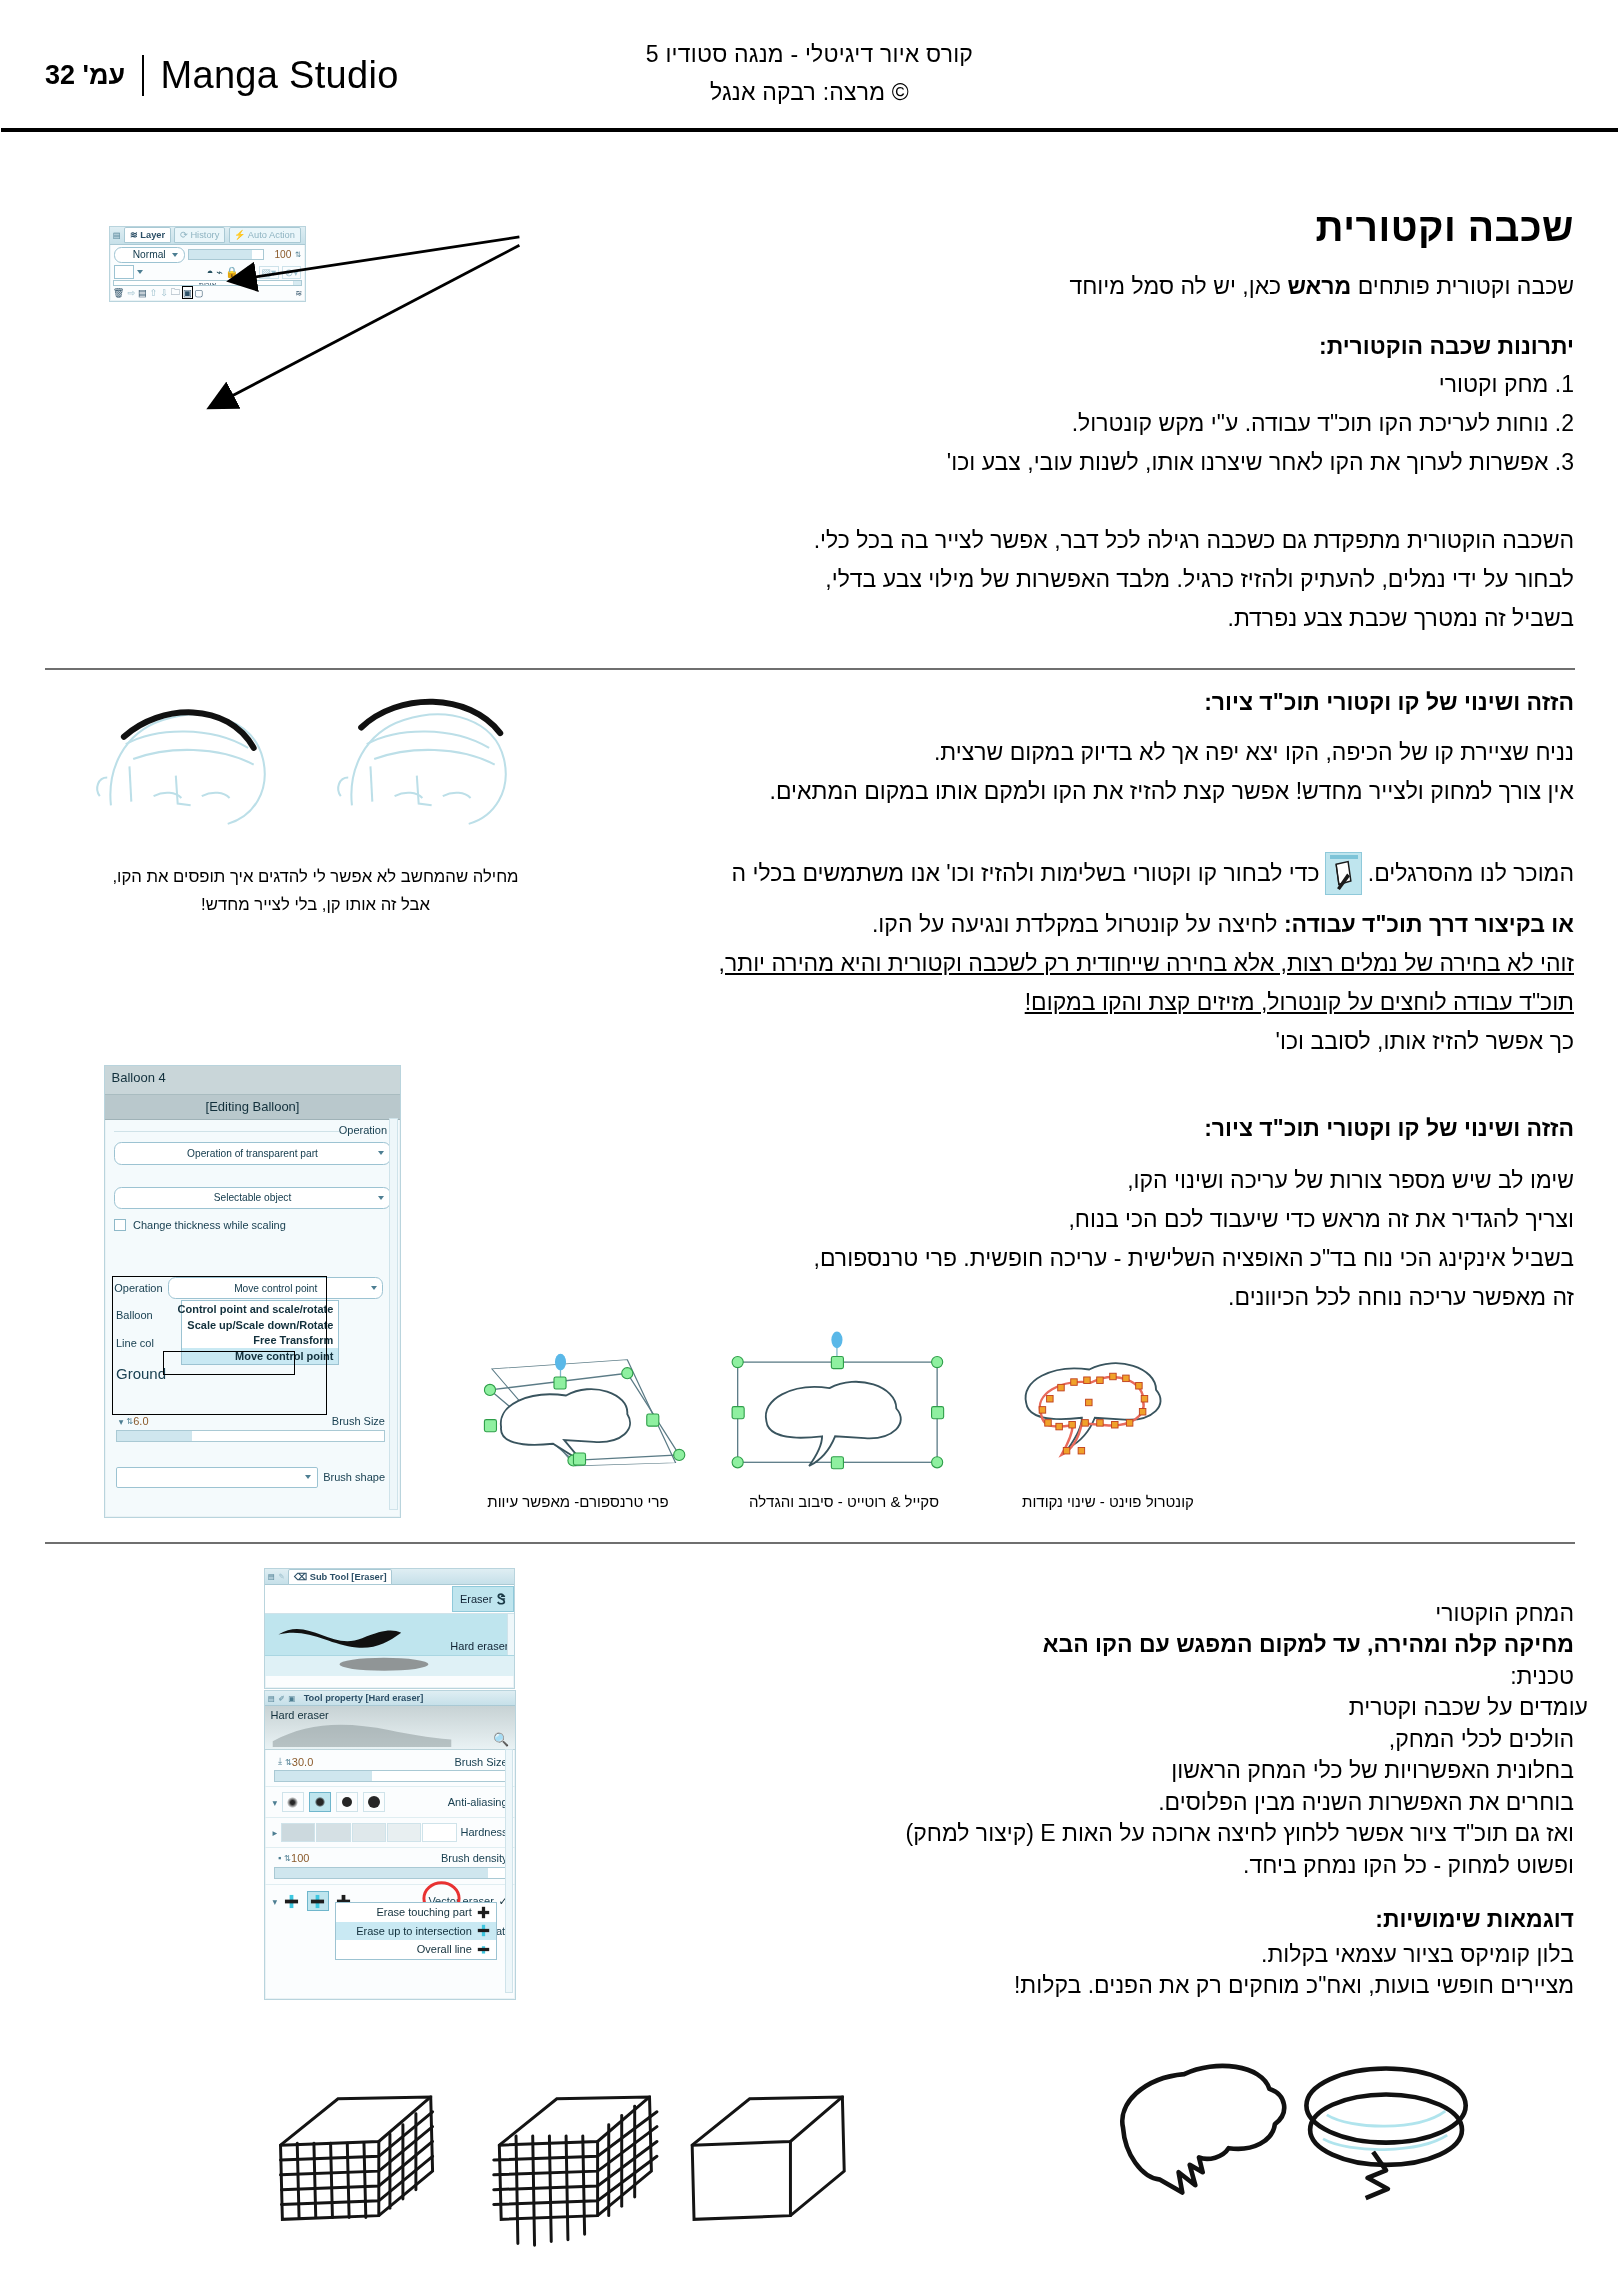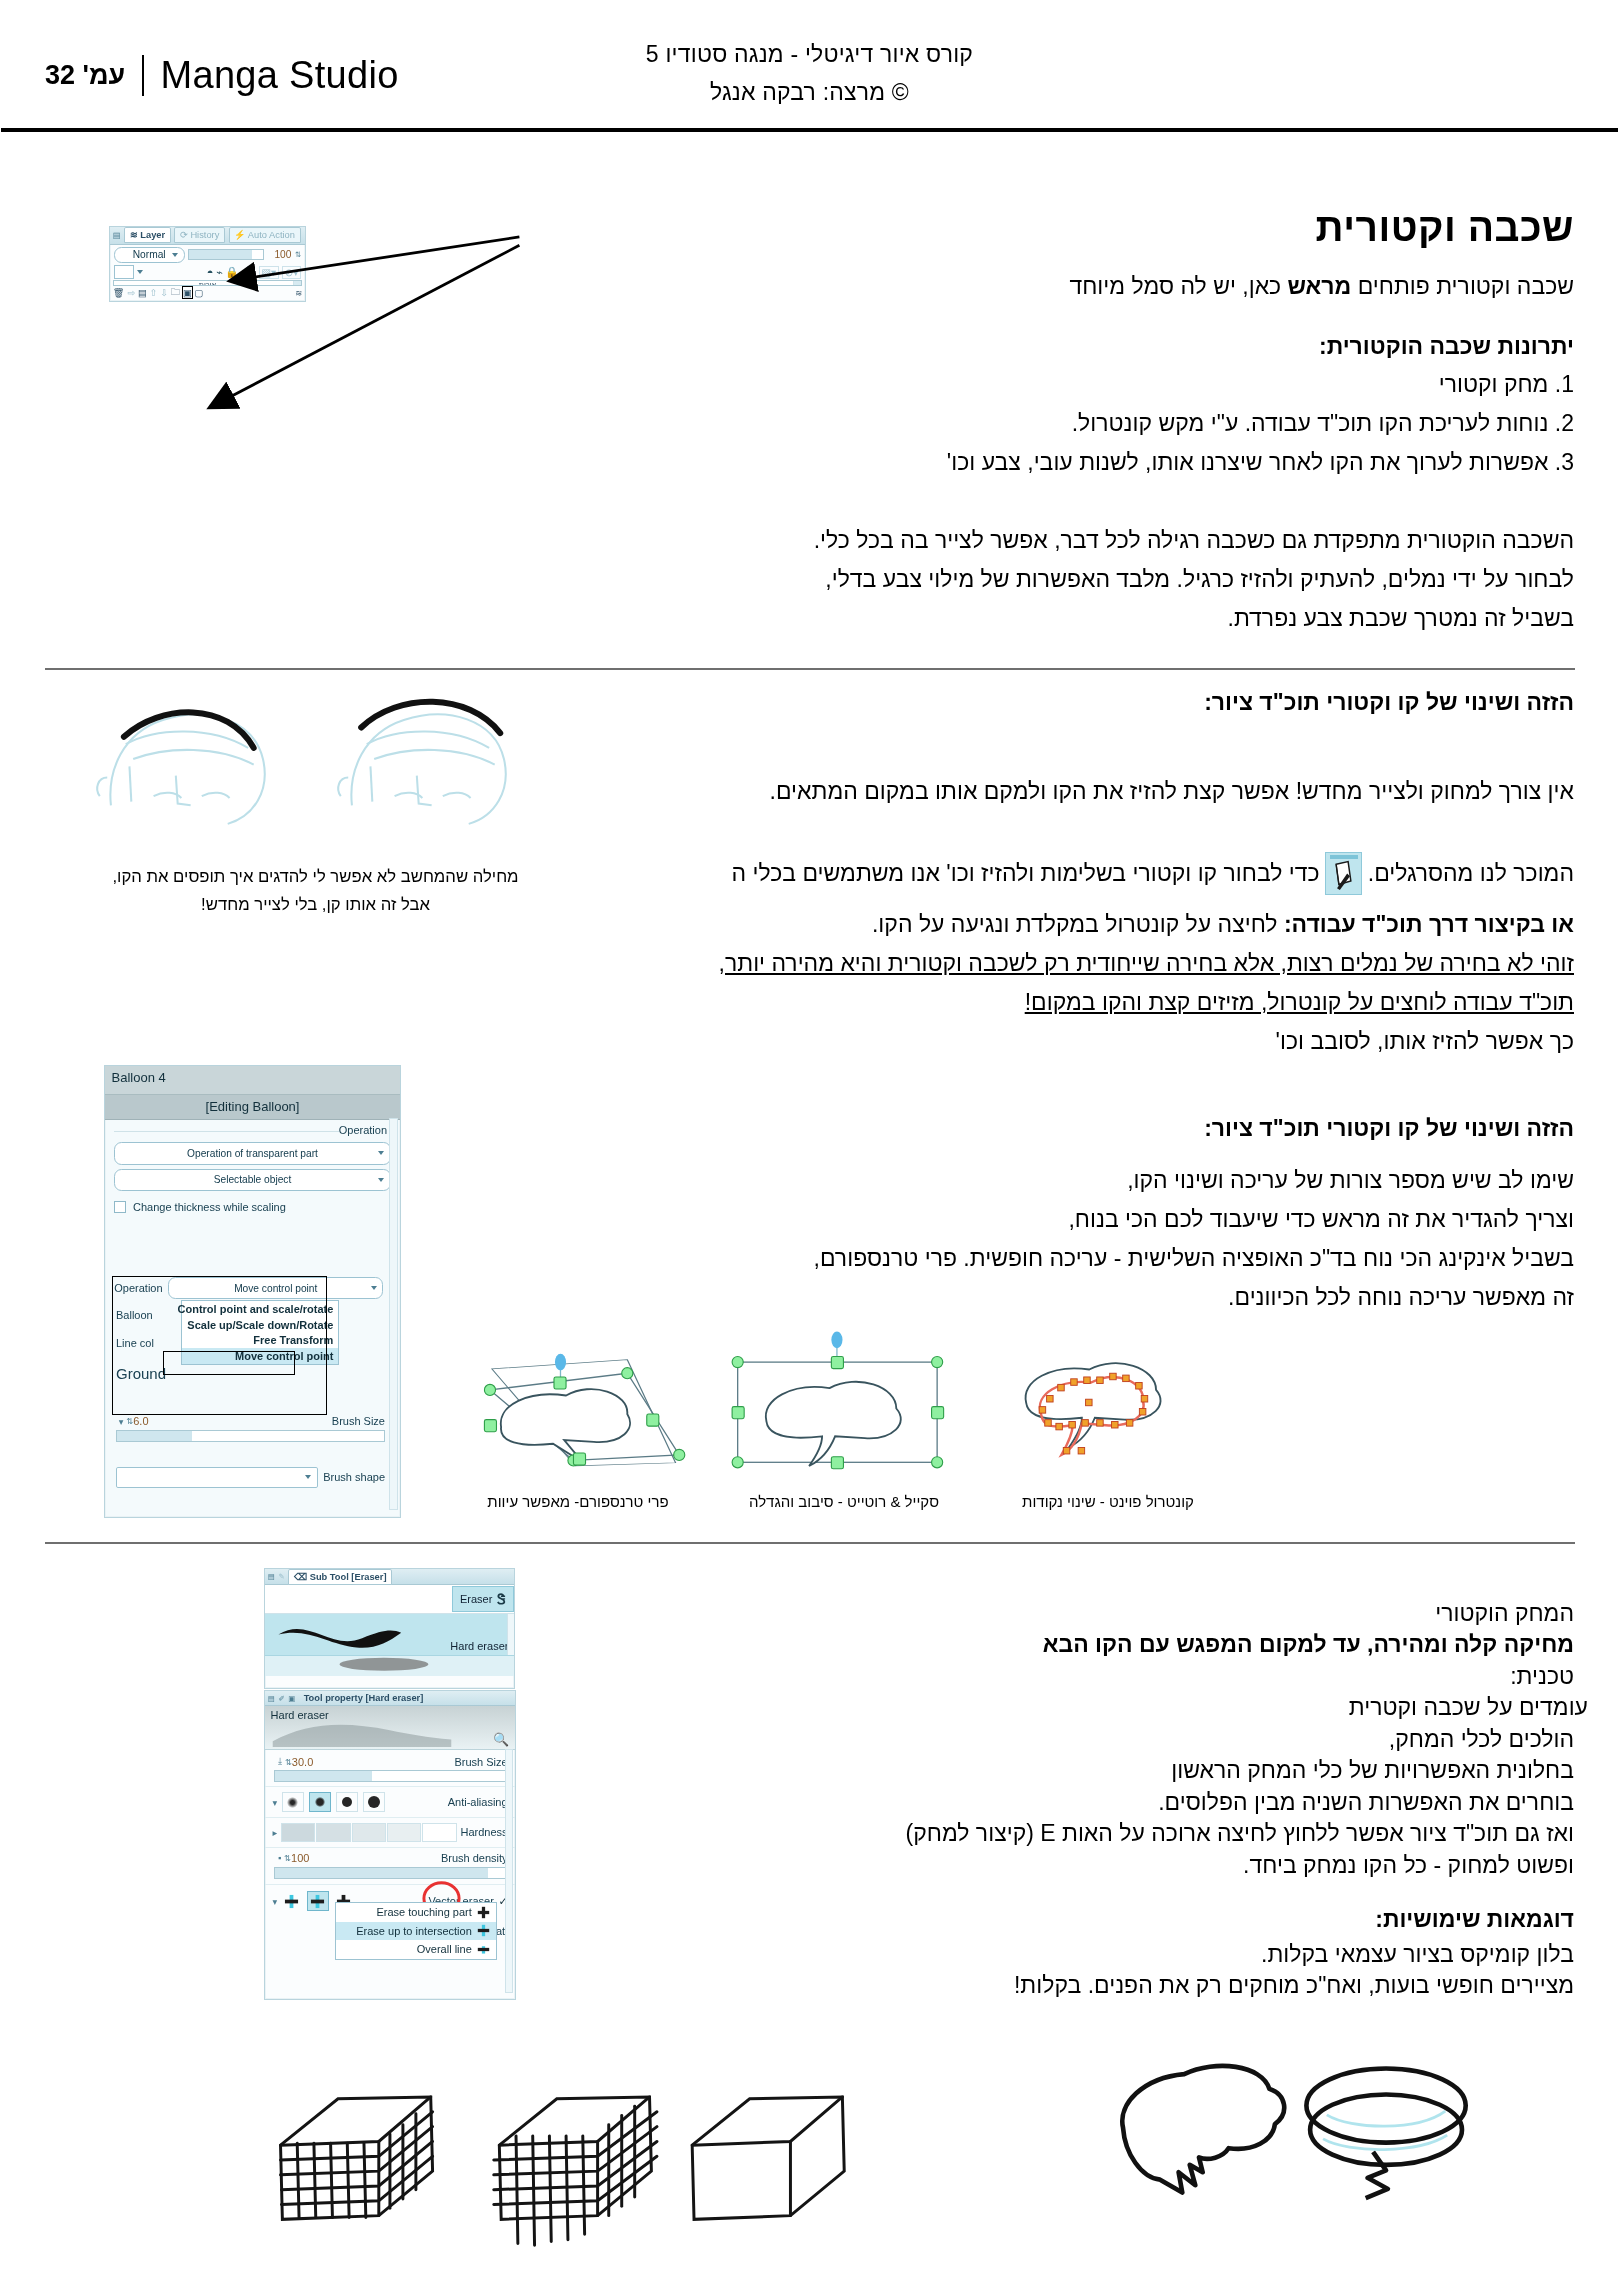--- a/index.html
+++ b/index.html
@@ -160,20 +160,21 @@
         <path d="M0,0 L11,5.5 L0,11 z" fill="#000"></path>
       </marker>
     </defs>
     <line x1="440" y1="15" x2="130" y2="62" stroke="#000" stroke-width="3" marker-end="url(#ah)"></line>
     <line x1="440" y1="24" x2="108" y2="198" stroke="#000" stroke-width="3" marker-end="url(#ah)"></line>
   </svg>
 
   <div class="rule thin" style="top:668px;left:45px;width:1530px;"></div>
 
   <div class="rtxt sect-title" style="top:683px;right:45px;">הזזה ושינוי של קו וקטורי תוכ"ד ציור:</div>
+  <div class="rtxt" style="top:733px;right:45px;">נניח שציירת קו של הכיפה, הקו יצא יפה אך לא בדיוק במקום שרצית.</div>
   <div class="rtxt" style="top:772px;right:45px;">אין צורך למחוק ולצייר מחדש! אפשר קצת להזיז את הקו ולמקם אותו במקום המתאים.</div>
 
   <div class="rtxt" style="top:852px;right:45px;width:1020px;display:flex;align-items:center;justify-content:flex-start;gap:5.6px;">
     <span>המוכר לנו מהסרגלים.</span>
     <span style="display:inline-block;width:35px;height:41px;background:#bfe5ee;border:0.9px solid #8fc9da;position:relative;">
       <span style="position:absolute;left:3.7px;top:1.9px;right:3.7px;height:4.6px;background:#7dc4d8;display:block;"></span>
       <svg viewBox="0 0 38 44" width="35" height="41" style="position:absolute;left:0;top:0;">
         <path d="M11,12 L24,9 L27,30 L14,34 Z" fill="#fff" stroke="#1a1a1a" stroke-width="1.6"></path>
         <path d="M11,12 L14,34" fill="none" stroke="#1a1a1a" stroke-width="1.2"></path>
         <path d="M12,38 L23,22 L26,25 L15,40 Z" fill="#1a1a1a"></path>
@@ -236,21 +237,21 @@
     <div style="padding:7.4px 9.3px 0 9.3px;">
       <div style="font-size:11px;color:#1a4152;border-top:0.9px solid #cfe2e8;padding-top:1.9px;position:relative;margin-top:3.7px;">
         <span style="background:#f4fafc;position:relative;top:-10.2px;padding-right:3.7px;">Operation</span>
       </div>
       <div class="row" style="padding:0;margin-top:-3.7px;">
         <span class="combo" style="height:20.4px;">
           <span>Operation of transparent part</span>
           <span class="caret"></span>
         </span>
       </div>
-      <div class="row" style="padding:0;margin-top:4px;justify-content:center;">
+      <div class="row" style="padding:0;margin-top:22px;justify-content:center;">
         <span class="combo" style="height:20.4px;">
           <span>Selectable object</span>
           <span class="caret"></span>
         </span>
       </div>
       <div class="row" style="padding:0;margin-top:10.2px;gap:6.5px;">
         <span class="chk"></span>
         <span class="lbl" style="font-size:11px;">Change thickness while scaling</span>
       </div>
     </div>

